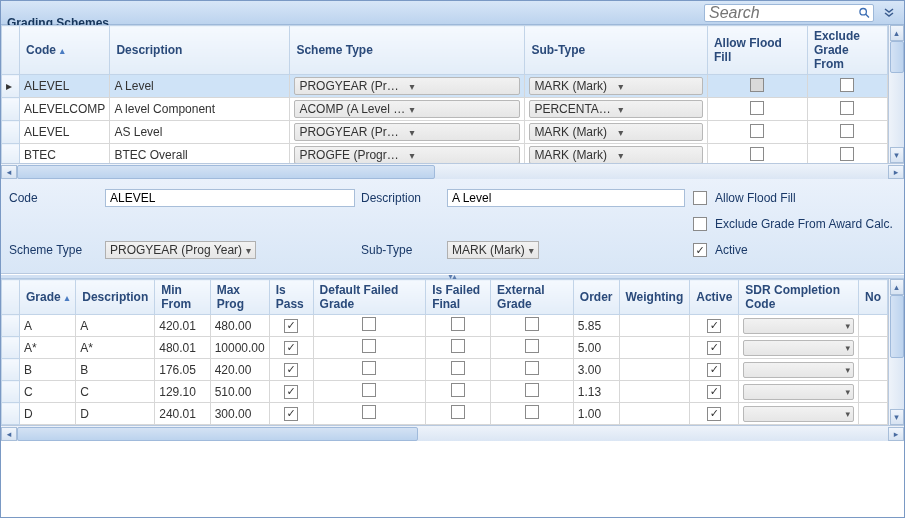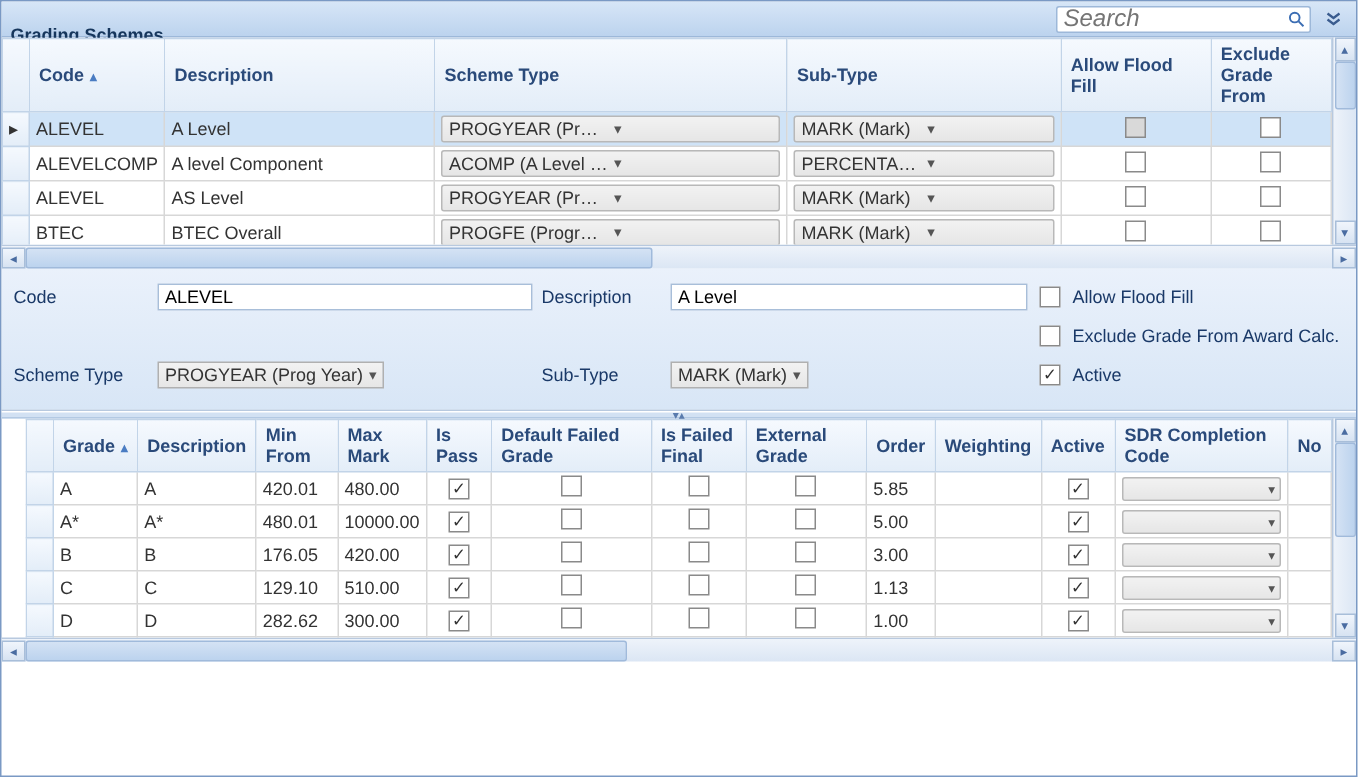--- a/index.html
+++ b/index.html
@@ -200,21 +200,21 @@
   font-size: 8px;
   line-height: 4px;
 }
 
 .section {
   display:flex; flex-direction:column;
 }
 .schemes-body { display:flex; height:138px; }
 .schemes-body .table-wrap { flex:1; overflow:hidden; }
 .grades-body { display:flex; height:146px; }
-.grades-body .table-wrap { flex:1; overflow:hidden;margin-left:16px; }
+.grades-body .table-wrap { flex:1; overflow:hidden; }
 
 .small-dropdown {
   display:flex;align-items:center;
   background: linear-gradient(#f2f2f2, #e6e6e6);
   border:1px solid #b8b8b8;border-radius:2px;
   height:16px;padding:0 3px;width:100%;cursor:pointer;
 }
 .small-dropdown .arrow{font-size:9px;color:#555;margin-left:auto;}
 </style>
 </head>
@@ -402,21 +402,21 @@
 <div class="section">
   <div class="grades-body">
     <div class="table-wrap">
       <table class="grid">
         <thead>
           <tr>
             <th class="rowhdr"></th>
             <th style="width:40px"><span>Grade</span><span class="sort-caret">▴</span></th>
             <th style="width:66px">Description</th>
             <th style="width:56px">Min From</th>
-            <th style="width:58px">Max Mark</th>
+            <th style="width:58px">Max Prog</th>
             <th style="width:44px">Is Pass</th>
             <th style="width:116px">Default Failed Grade</th>
             <th style="width:66px">Is Failed Final</th>
             <th style="width:84px">External Grade</th>
             <th style="width:38px">Order</th>
             <th style="width:60px">Weighting</th>
             <th style="width:40px">Active</th>
             <th style="width:122px">SDR Completion Code</th>
             <th>No</th>
           </tr>
@@ -503,21 +503,21 @@
                   <span></span>
                   <span class="arrow">▾</span>
                 </div>
               </td>
               <td></td>
             </tr>
             <tr>
               <td class="rowhdr"></td>
               <td>D</td>
               <td>D</td>
-              <td>282.62</td>
+              <td>240.01</td>
               <td>300.00</td>
               <td class="center"><div class="chk">✓</div></td>
               <td class="center"><div class="chk"></div></td>
               <td class="center"><div class="chk"></div></td>
               <td class="center"><div class="chk"></div></td>
               <td>1.00</td>
               <td></td>
               <td class="center"><div class="chk">✓</div></td>
               <td>
                 <div class="small-dropdown">

